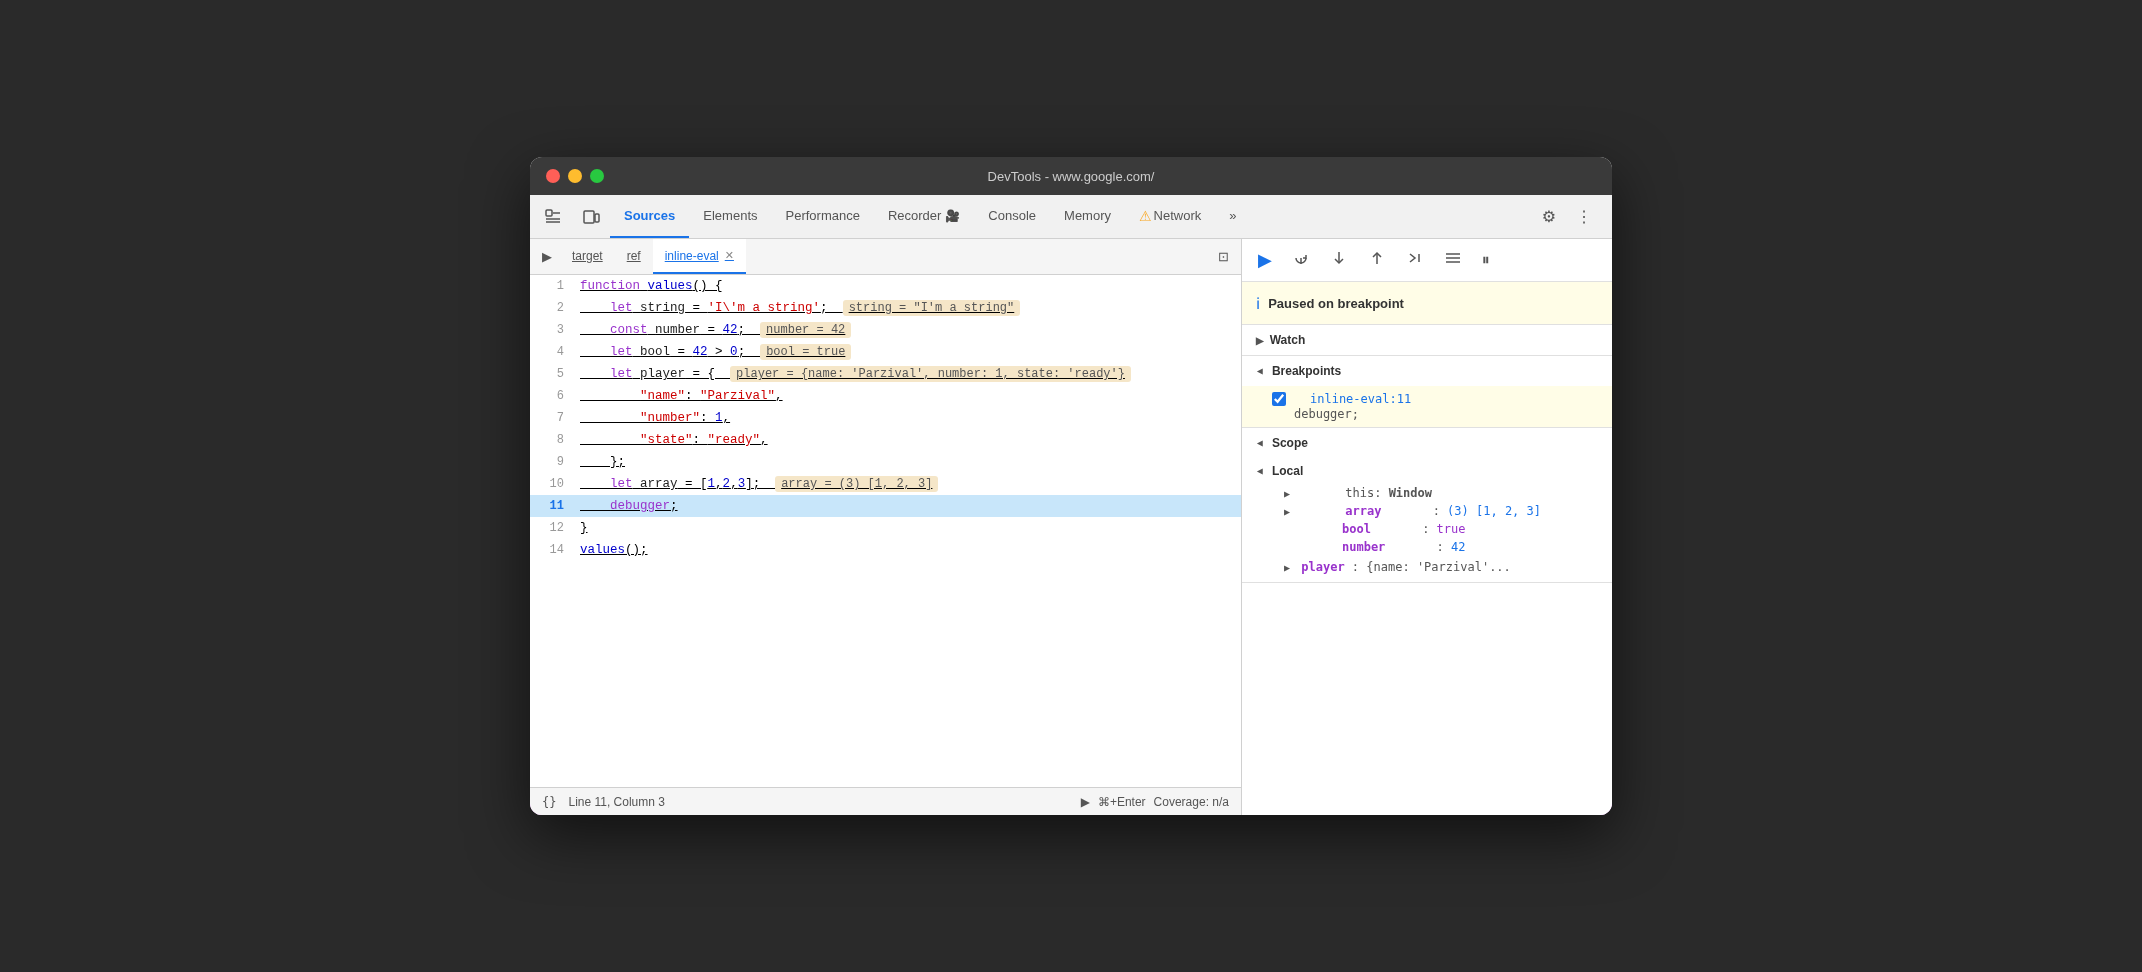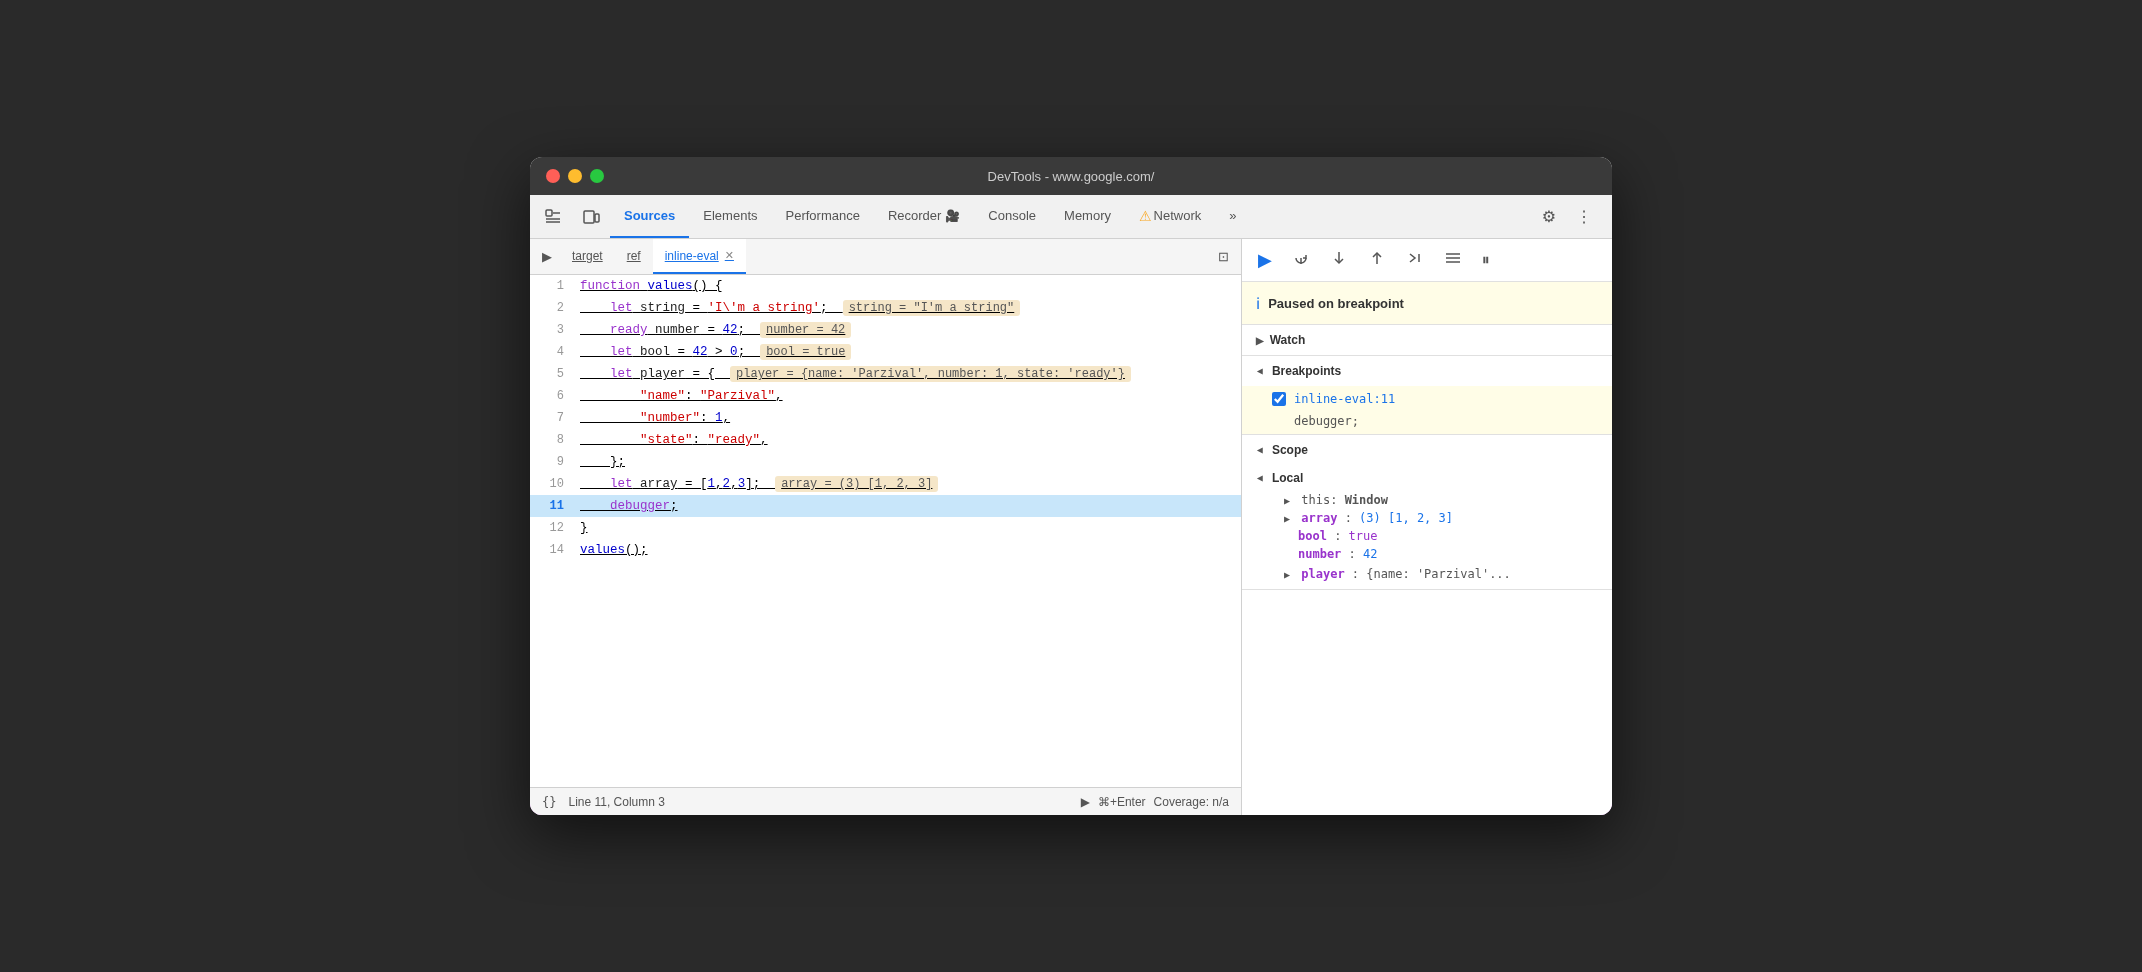--- a/index.html
+++ b/index.html
@@ -287,22 +287,22 @@
     .triangle { font-size: 10px; color: #555; }
     .triangle.open { transform: rotate(90deg); display: inline-block; }
     .triangle.closed { display: inline-block; }
     .breakpoint-item {
       padding: 6px 14px 6px 30px;
       background: #fffde7;
     }
     .bp-row {
       display: flex;
       align-items: center;
-      gap: 8px;
-      margin-bottom: 8px;
+      gap: 24px;
+      margin-bottom: 1px;
     }
     .bp-checkbox {
       width: 14px;
       height: 14px;
       accent-color: #1a73e8;
     }
     .bp-label {
       font-size: 12px;
       color: #1a73e8;
       font-family: 'Menlo', monospace;
@@ -325,21 +325,21 @@
       font-size: 12px;
       font-weight: 600;
       color: #333;
       cursor: pointer;
     }
     .scope-prop {
       padding: 2px 14px 2px 28px;
       font-size: 12px;
       font-family: 'Menlo', monospace;
     }
-    .prop-name { color: #555; }
+    .prop-name { color: #555; margin-left: 44px; }
     .prop-value { color: #1a73e8; }
     .prop-value.expandable { color: #555; font-weight: bold; }
     .expand-arrow {
       display: inline-block;
       font-size: 10px;
       margin-right: 4px;
       color: #555;
     }
     .arr-val { color: #1a73e8; }
     .bool-val { color: #9933cc; }
@@ -448,21 +448,21 @@
             <span class="line-content"><span class="kw">function</span> <span class="fn">values</span>() {</span>
           </div>
 
           <div class="code-line">
             <span class="line-num">2</span>
             <span class="line-content">    <span class="kw">let</span> <span class="var">string</span> = <span class="str">'I\'m a string'</span>;  <span class="inline-eval">string = "I'm a string"</span></span>
           </div>
 
           <div class="code-line">
             <span class="line-num">3</span>
-            <span class="line-content">    <span class="kw">ready</span> <span class="var">number</span> = <span class="num">42</span>;  <span class="inline-eval">number = 42</span></span>
+            <span class="line-content">    <span class="kw">const</span> <span class="var">number</span> = <span class="num">42</span>;  <span class="inline-eval">number = 42</span></span>
           </div>
 
           <div class="code-line">
             <span class="line-num">4</span>
             <span class="line-content">    <span class="kw">let</span> <span class="var">bool</span> = <span class="num">42</span> &gt; <span class="num">0</span>;  <span class="inline-eval">bool = true</span></span>
           </div>
 
           <div class="code-line">
             <span class="line-num">5</span>
             <span class="line-content">    <span class="kw">let</span> <span class="var">player</span> = {  <span class="inline-eval">player = {name: 'Parzival', number: 1, state: 'ready'}</span></span>

